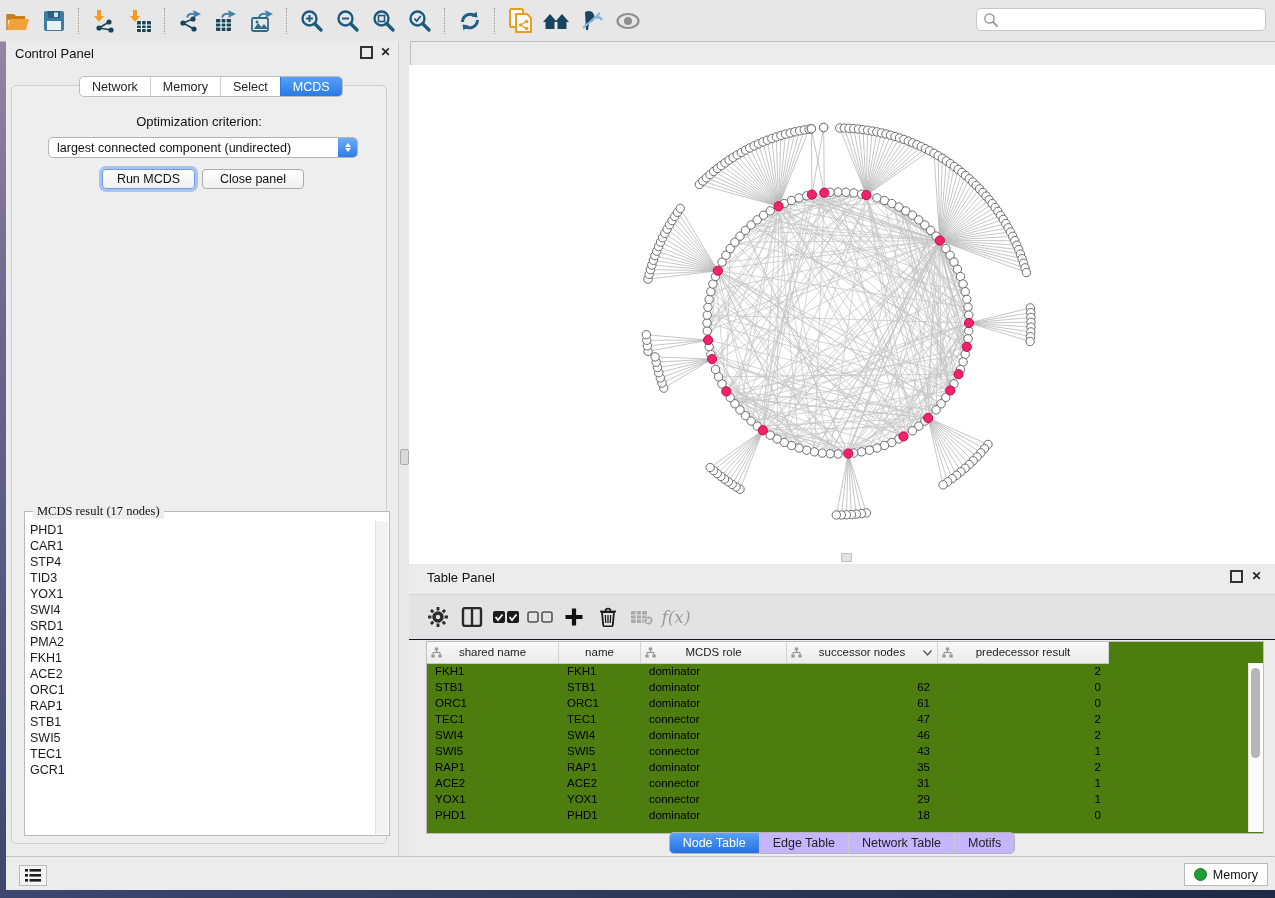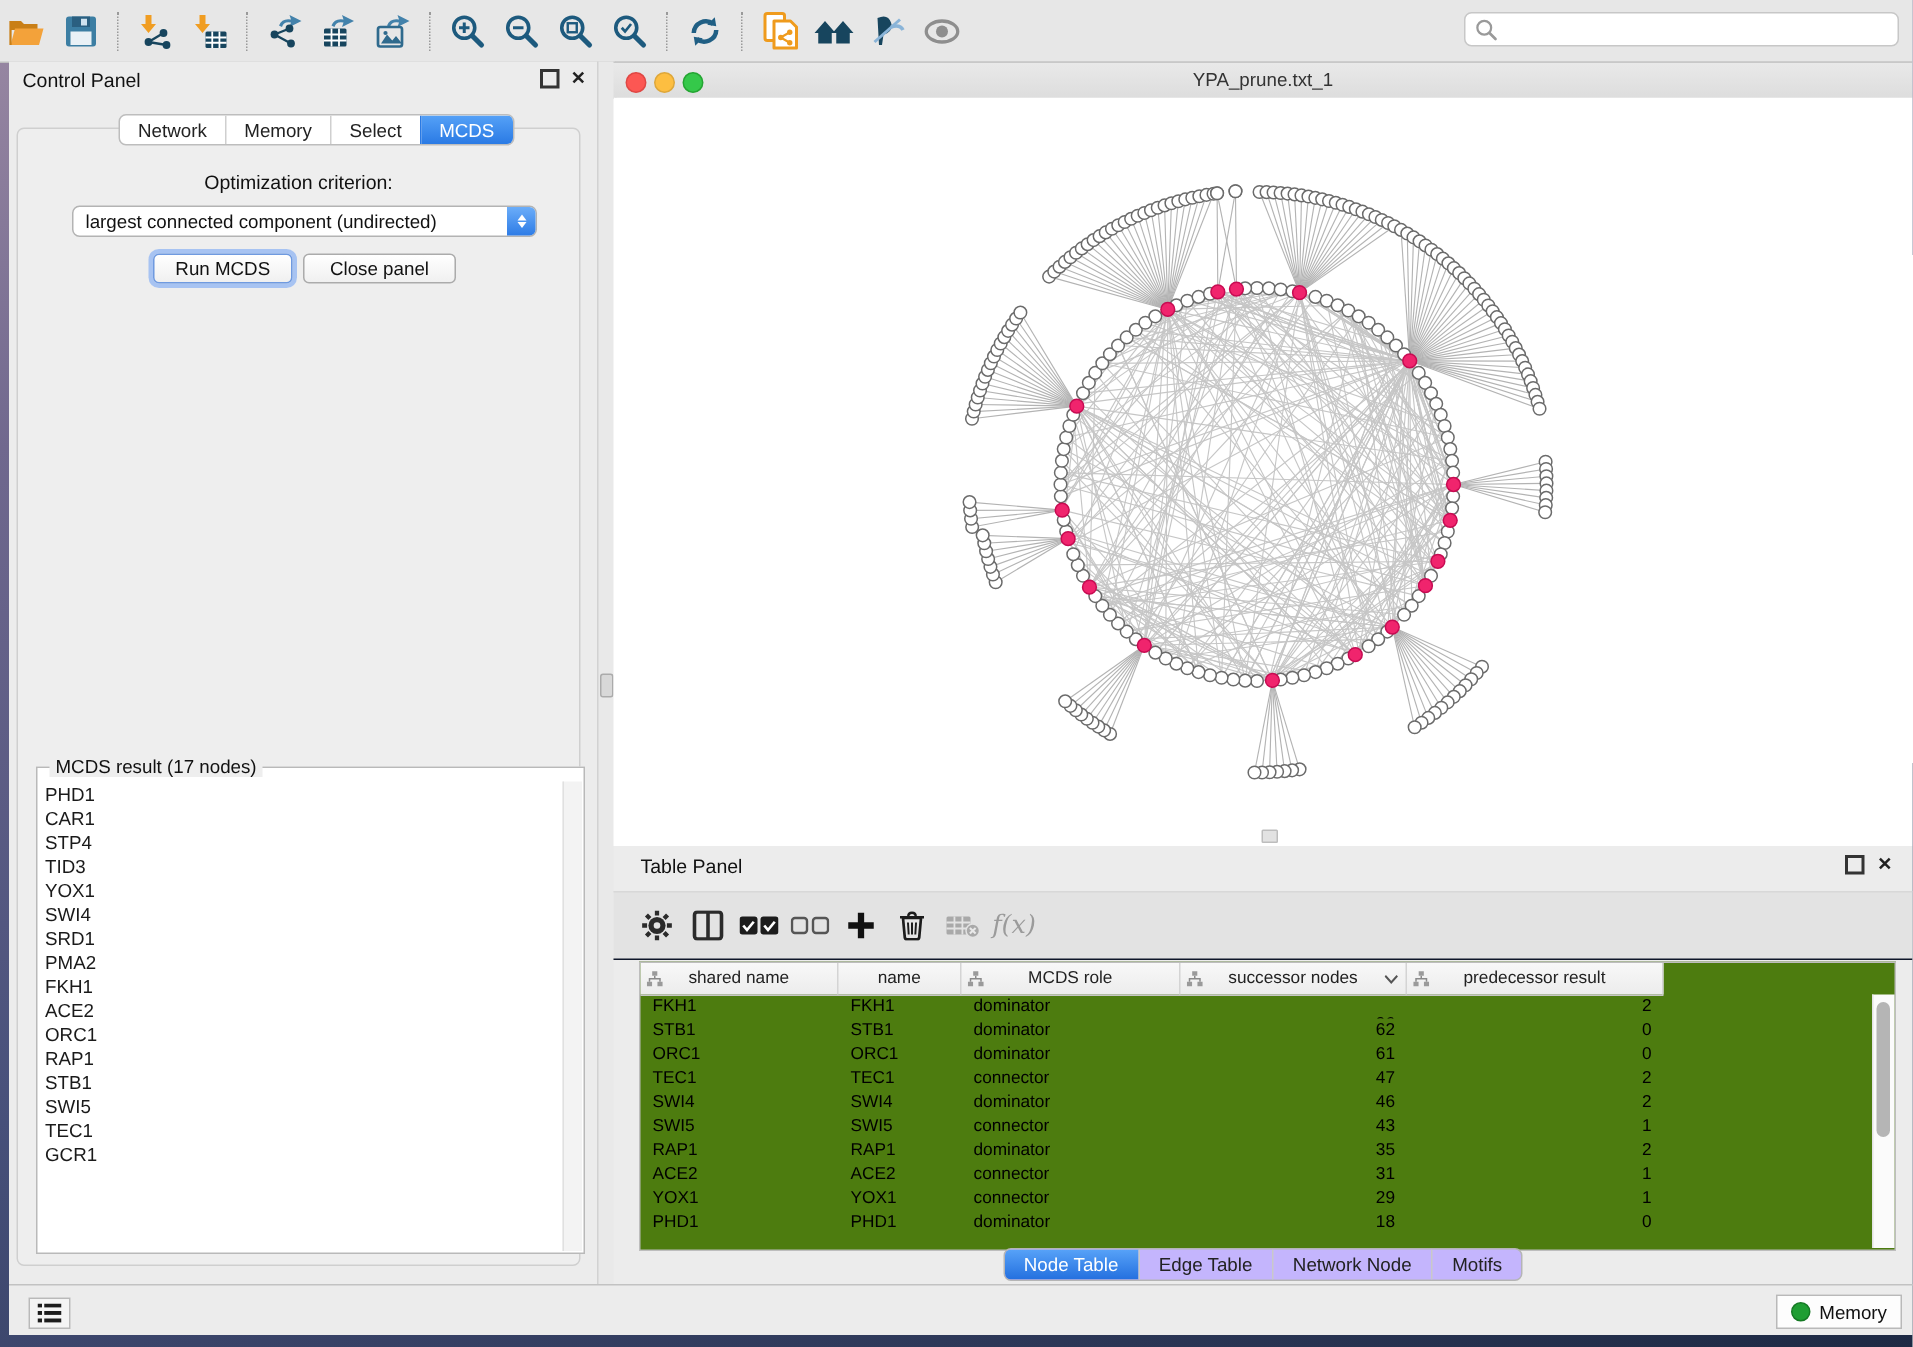--- a/index.html
+++ b/index.html
@@ -32,21 +32,21 @@
          border-radius:5px;box-sizing:border-box;}
   .combo-text{position:absolute;left:8px;top:3px;font-size:12.5px;color:#111;white-space:nowrap;}
   .combo-btn{position:absolute;right:0;top:0;bottom:0;width:19px;border-radius:0 4px 4px 0;
              background:linear-gradient(#6badf9,#2e7ce6);display:flex;flex-direction:column;align-items:center;justify-content:center;gap:1px;}
   .chev{width:0;height:0;border-left:3.5px solid transparent;border-right:3.5px solid transparent;}
   .chev.up{border-bottom:4px solid #fff;} .chev.dn{border-top:4px solid #fff;}
   .btn{position:absolute;height:20px;background:linear-gradient(#ffffff,#f0f0f0);border:1px solid #ababab;
        border-radius:4px;font-size:12.5px;color:#111;text-align:center;line-height:19px;box-sizing:border-box;}
   .btn.focus{box-shadow:0 0 0 3px rgba(110,160,245,.55);border-color:#6f9ae0;}
   .fieldset{position:absolute;left:12px;top:425px;width:364px;bottom:7px;border:1px solid #b9b9b9;background:#fff;}
-  .fs-legend{position:absolute;left:8px;top:-8px;background:#eeeeee;padding:0 4px;font-size:12.5px;color:#111;}
+  .fs-legend{position:absolute;left:8px;top:-8px;background:#eeeeee;padding:0 4px;font-size:12.5px;color:#111;font-family:Liberation Serif, serif;}
   .fs-list{position:absolute;left:2px;top:10px;right:14px;bottom:2px;overflow:hidden;font-size:12.5px;line-height:16px;}
   .fs-list div{padding-left:3px;}
   .fs-scroll{position:absolute;right:1px;top:9px;bottom:1px;width:12px;background:#f3f3f3;border-left:1px solid #e0e0e0;}
   
   .vsplit{position:absolute;left:392px;top:41px;width:11px;bottom:33px;background:#e9e9e9;border-left:1px solid #d2d2d2;border-right:1px solid #c0c0c0;}
   .vgrip{position:absolute;left:1px;top:408px;width:7px;height:14px;background:#d8d8d8;border:1px solid #ababab;border-radius:2px;}
   
   .netwin{position:absolute;left:403px;top:41px;right:0;height:523px;}
   .net-titlebar{position:absolute;left:0;top:0;right:0;height:23px;background:linear-gradient(#e9e9e9,#dddddd);
                 border-top:1px solid #c8c8c8;border-bottom:1px solid #b6b6b6;}
@@ -276,26 +276,20 @@
         <div class="fs-scroll"></div>
       </div>
     </div>
   </div>
 
   <div class="vsplit">
       <div class="vgrip"></div>
     </div>
 
   <div class="netwin">
-    <div class="net-titlebar">
-      <span class="tl" style="left:8px;background:#fc5753;border:1px solid #df4744;"></span>
-      <span class="tl" style="left:27px;background:#fdbe41;border:1px solid #dea73a;"></span>
-      <span class="tl" style="left:46px;background:#35c84a;border:1px solid #24a532;"></span>
-      <div class="net-title">YPA_prune.txt_1</div>
-    </div>
     <div class="canvas">
       <svg id="netsvg" width="866" height="499" viewBox="0 0 866 499">
           <g>
             <line x1="369.5272445341194" y1="141.2781453313238" x2="290.4070708874367" y2="119.40707088743667" stroke="#b3b3b3" stroke-width="0.75"></line>
             <line x1="369.5272445341194" y1="141.2781453313238" x2="293.8440977320839" y2="116.05324208652905" stroke="#b3b3b3" stroke-width="0.75"></line>
             <line x1="369.5272445341194" y1="141.2781453313238" x2="297.3622593556883" y2="112.78462464993271" stroke="#b3b3b3" stroke-width="0.75"></line>
             <line x1="369.5272445341194" y1="141.2781453313238" x2="300.9594437878445" y2="109.60318074540189" stroke="#b3b3b3" stroke-width="0.75"></line>
             <line x1="369.5272445341194" y1="141.2781453313238" x2="304.6334916203517" y2="106.51082020997382" stroke="#b3b3b3" stroke-width="0.75"></line>
             <line x1="369.5272445341194" y1="141.2781453313238" x2="308.3821973035167" y2="103.509399403484" stroke="#b3b3b3" stroke-width="0.75"></line>
             <line x1="369.5272445341194" y1="141.2781453313238" x2="312.2033104701571" y2="100.60072009418377" stroke="#b3b3b3" stroke-width="0.75"></line>
@@ -1172,21 +1166,21 @@
         </div>
       <div class="vscroll">
           <div class="vthumb"></div>
         </div>
     </div>
 
     <div class="tp-tabs">
       <div class="seg">
         <span class="sg sel">Node Table</span>
         <span class="sg">Edge Table</span>
-        <span class="sg">Network Node</span>
+        <span class="sg">Network Table</span>
         <span class="sg">Motifs</span>
       </div>
     </div>
   </div>
 
   <div class="statusbar">
     <span class="sb-left">
       <svg width="16" height="13" viewBox="0 0 16 13">
           <g fill="#1c1c1c">
             <rect x="0" y="0" width="3" height="2.6"></rect>

